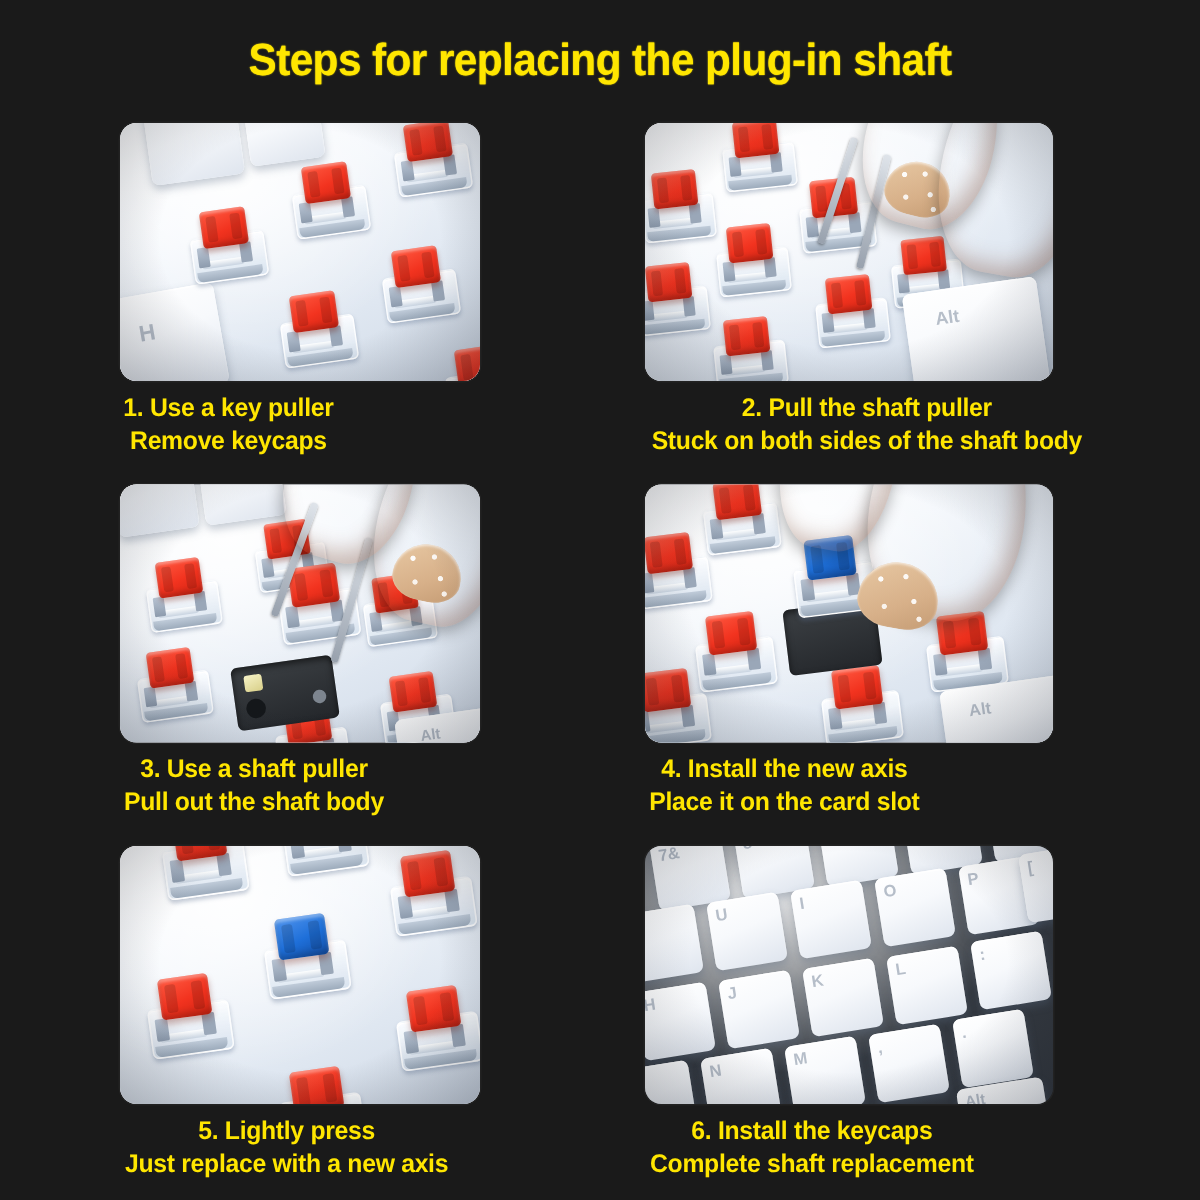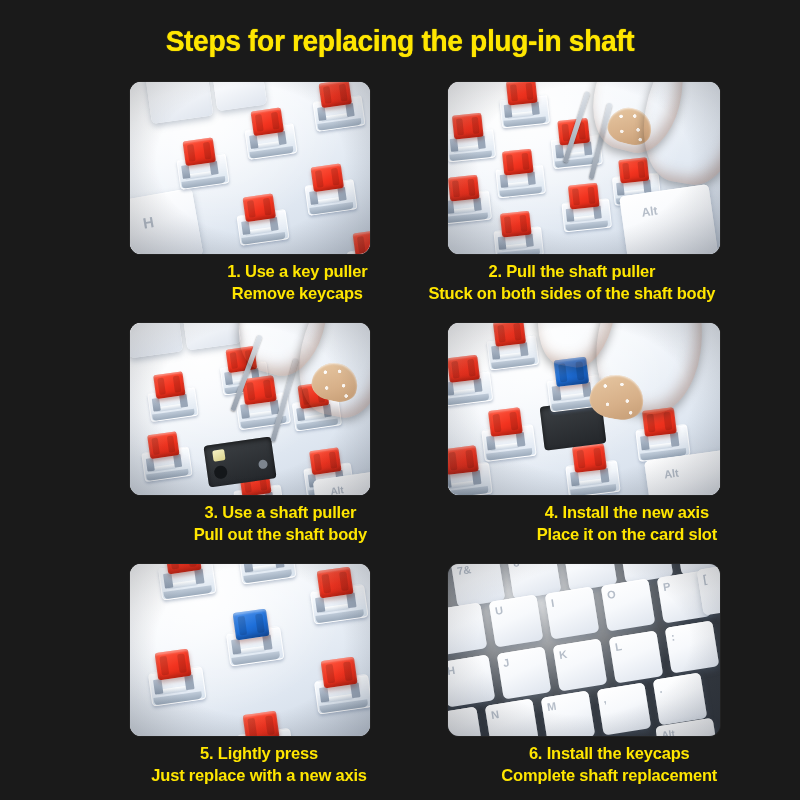--- a/index.html
+++ b/index.html
@@ -26,21 +26,21 @@
 
   .grid{
     position:absolute;left:0;top:82px;width:800px;
   }
   .row{
     display:flex;
     justify-content:center;
     gap:60px;
     margin-bottom:4px;
   }
-  .cell{width:290px;display:flex;flex-direction:column;align-items:flex-end;}
+  .cell{width:290px;display:flex;flex-direction:column;align-items:flex-start;}
   .cell.narrow .photo{width:240px;}
   .photo{
     width:272px;height:172px;
     border-radius:11px;
     overflow:hidden;
     position:relative;
     background:#e9eef5;
     box-shadow:0 0 0 1px rgba(255,255,255,0.04);
   }
   .cap{

